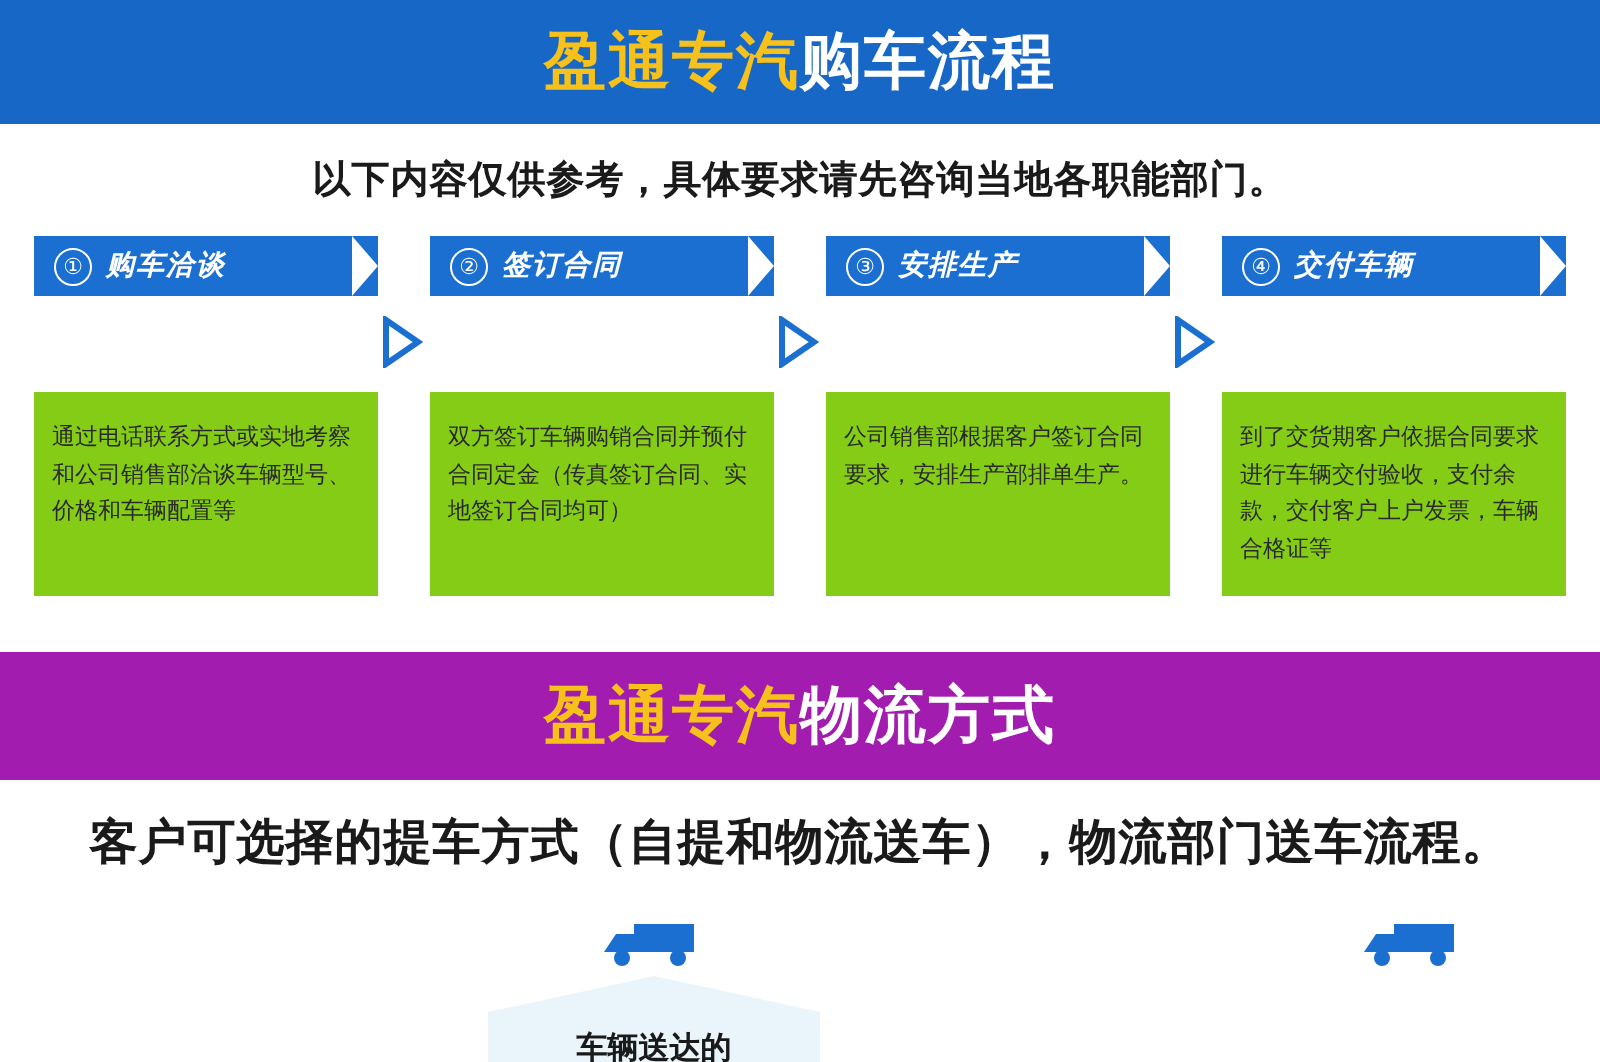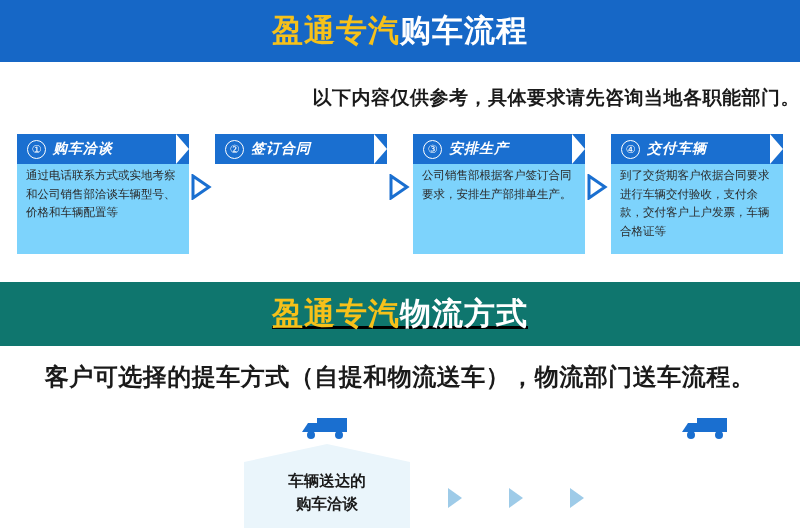--- a/index.html
+++ b/index.html
@@ -16,22 +16,22 @@
     height:62px;
     display:flex;align-items:center;justify-content:center;
     position:relative;
   }
   .band-title{
     font-size:31px;font-weight:bold;color:#ffffff;letter-spacing:1px;
     white-space:nowrap;
   }
   .band-title .accent{color:#f6c11a;}
   .subtitle-row{
-    height:72px;
-    display:flex;align-items:center;justify-content:flex-end;
+    height:56px;
+    display:flex;align-items:center;justify-content:center;
     background:#ffffff;
   }
   .subtitle{
     font-size:19px;color:#1a1a1a;font-weight:bold;letter-spacing:.5px;
   }
   
   .steps{
     display:flex;align-items:flex-start;justify-content:center;
     padding:0 14px;
     gap:0;
@@ -57,41 +57,41 @@
   .circ{
     width:17px;height:17px;border-radius:50%;
     border:1.6px solid #ffffff;color:#ffffff;
     font-size:11px;display:flex;align-items:center;justify-content:center;
     margin-right:7px;flex:none;
   }
   .step-head-label{
     color:#ffffff;font-size:14px;font-weight:bold;letter-spacing:1px;font-style:italic;
   }
   .step-body{
-    background:#7dd3fc;
+    background:#84cc16;
     min-height:78px;
-    padding:2px 9px 10px 9px;
-    font-size:11.5px;line-height:1.62;color:#2a2a2a;
+    padding:14px 9px 10px 9px;
+    font-size:11.5px;line-height:1.62;color:#2a2a2a;margin-top:48px;
   }
   .arrow{
     width:26px;flex:none;
     display:flex;align-items:center;justify-content:center;
     padding-top:40px;
     color:#1a6fd0;
     font-size:22px;
     font-weight:bold;
   }
   .arrow svg{display:block;}
   
   .gap{height:28px;background:#ffffff;}
   
   .blue-band2{
-    background:#0f766e;
+    background:#a21caf;
     height:64px;
-    display:flex;align-items:center;justify-content:center;text-decoration:underline;
+    display:flex;align-items:center;justify-content:center;
   }
   .subtitle-row2{
     height:62px;
     display:flex;align-items:center;justify-content:center;
   }
   .subtitle2{font-size:24px;color:#1a1a1a;font-weight:bold;letter-spacing:.5px;}
   
   .trucks{
     display:flex;align-items:flex-start;justify-content:flex-end;
     padding:0 10px;
@@ -150,20 +150,21 @@
     <svg width="22" height="26" viewBox="0 0 22 26">
         <polygon points="2,2 18,13 2,24" fill="none" stroke="#1a6fd0" stroke-width="3"></polygon>
       </svg>
   </div>
 
   <div class="step">
     <div class="step-head">
       <div class="circ">②</div>
       <div class="step-head-label">签订合同</div>
     </div>
+    <div class="step-body">双方签订车辆购销合同并预付合同定金（传真签订合同、实地签订合同均可）</div>
   </div>
 
   <div class="arrow">
     <svg width="22" height="26" viewBox="0 0 22 26">
         <polygon points="2,2 18,13 2,24" fill="none" stroke="#1a6fd0" stroke-width="3"></polygon>
       </svg>
   </div>
 
   <div class="step">
     <div class="step-head">

